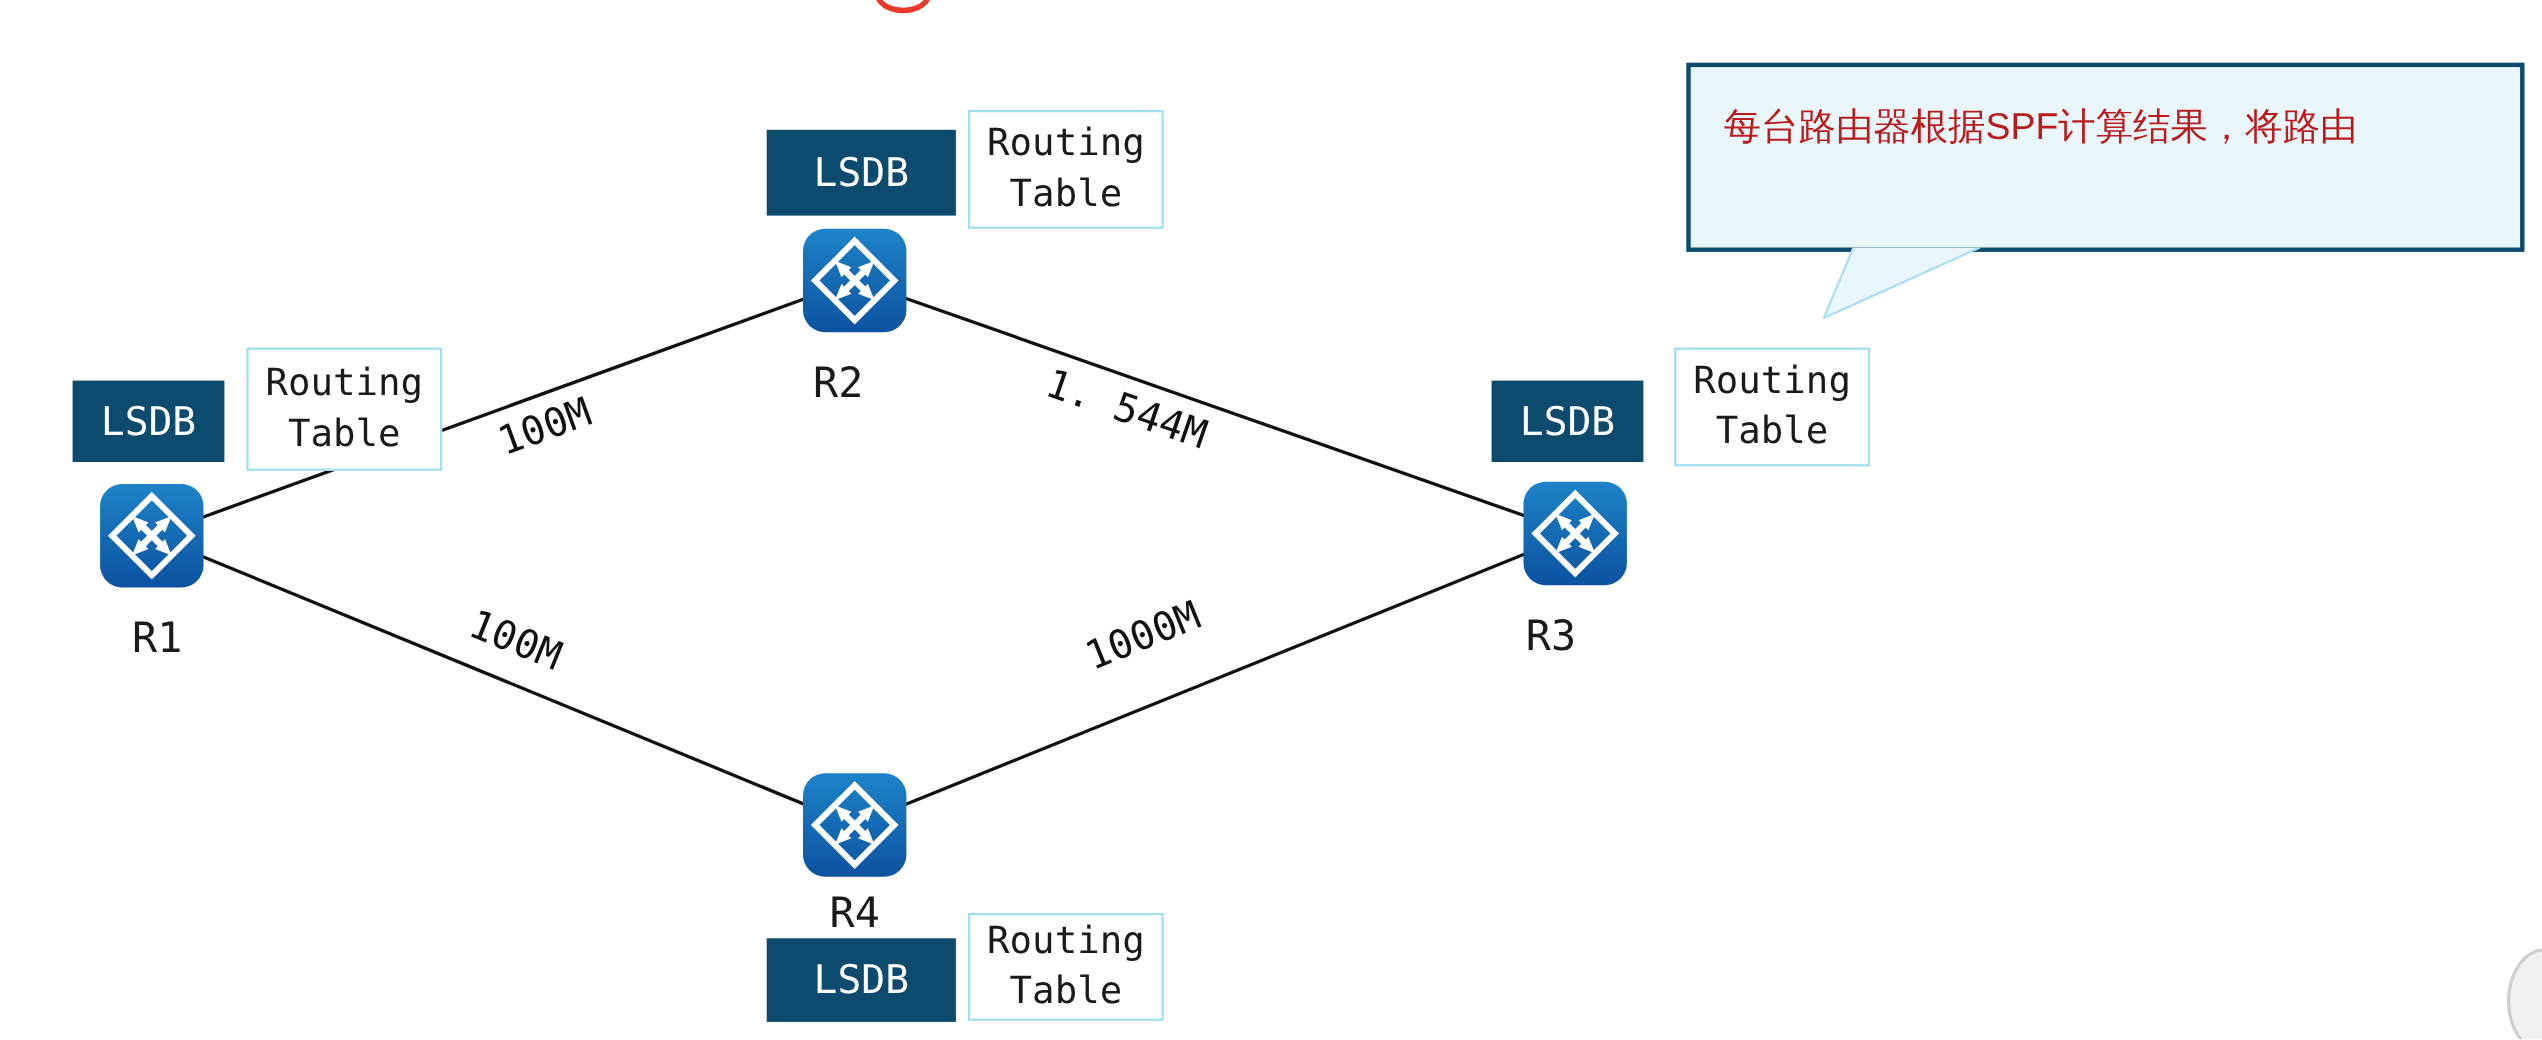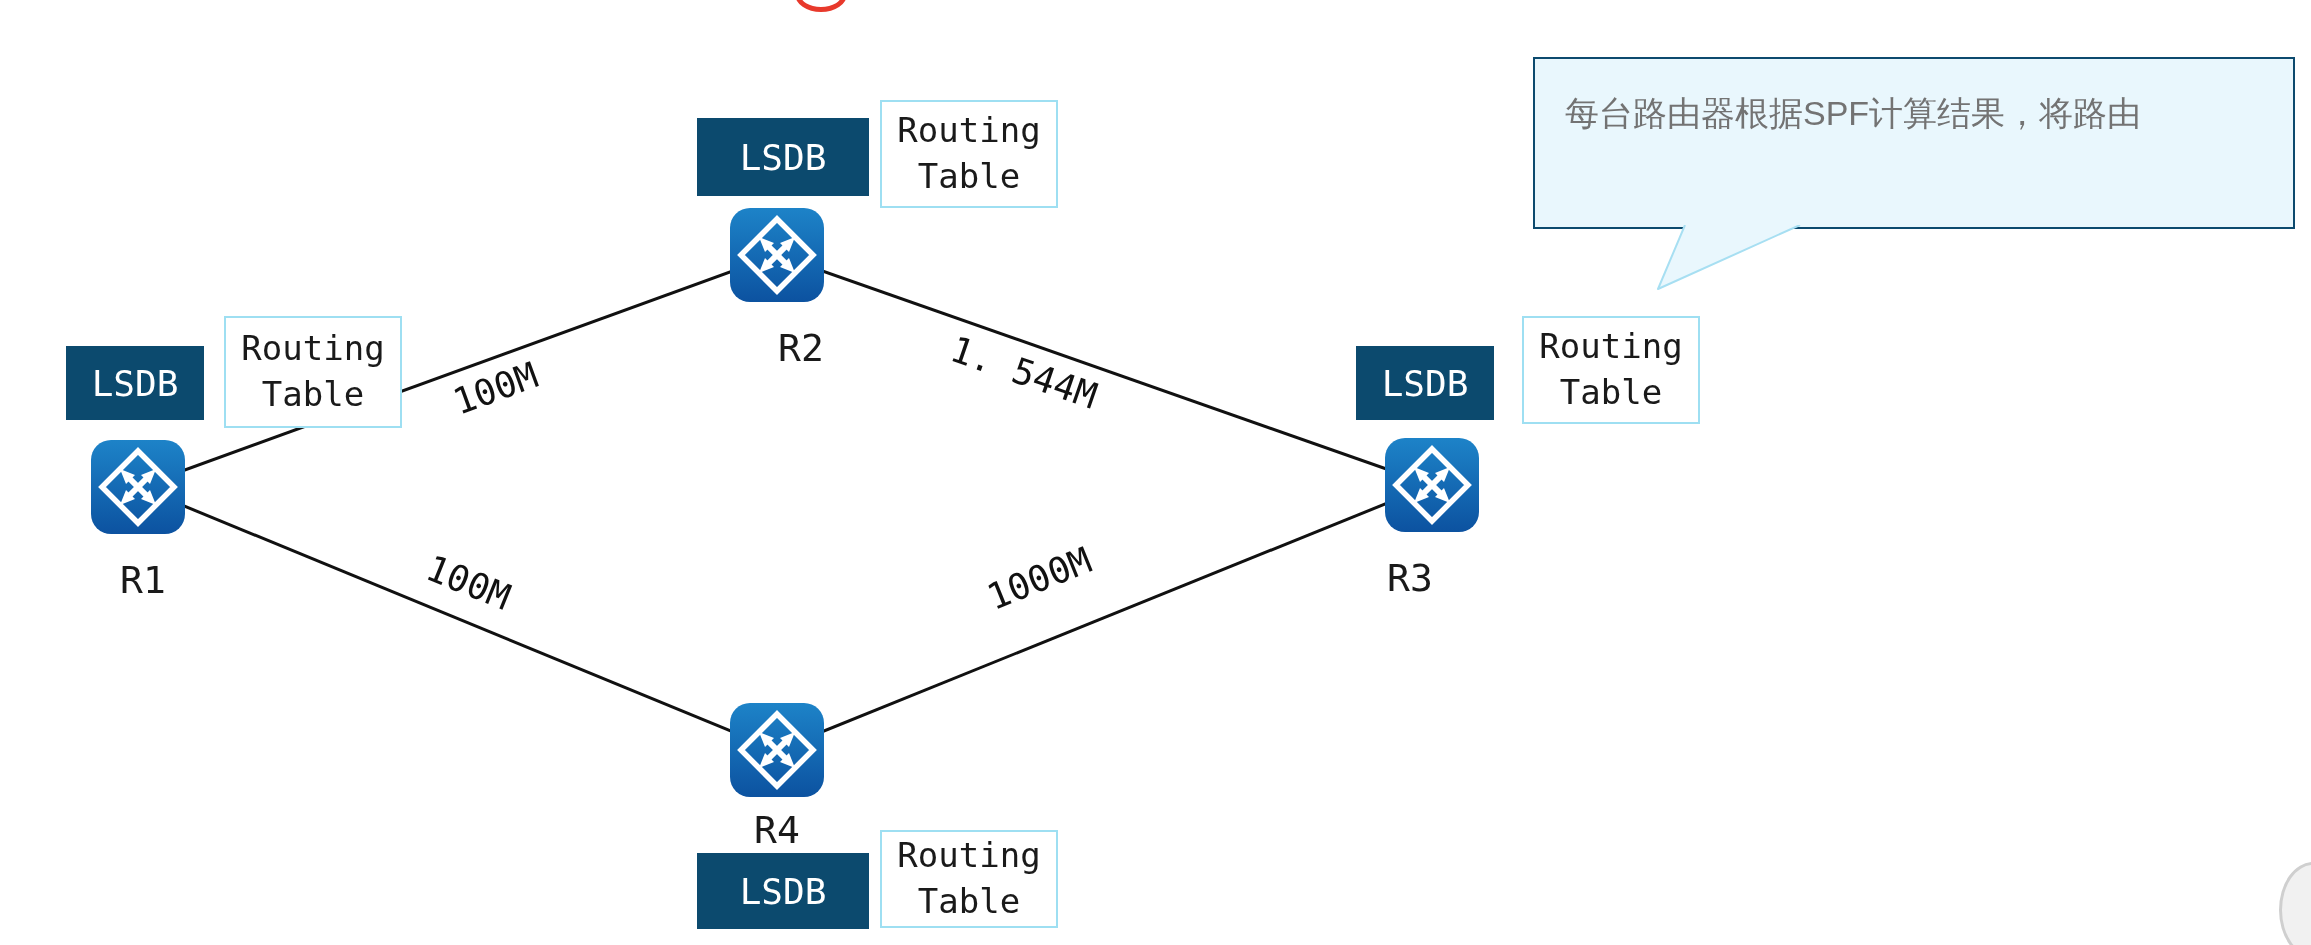--- a/index.html
+++ b/index.html
@@ -27,40 +27,40 @@
   }
   .link-label {
     position:absolute; font-size:36px; color:#111111; white-space:nowrap;
   }
   .ll-r1r2 { left:452px; top:368px; transform:rotate(-20deg); }
   .ll-r2r3 { left:948px; top:352px; transform:rotate(19deg); }
   .ll-r1r4 { left:425px; top:562px; transform:rotate(22deg); }
   .ll-r4r3 { left:985px; top:558px; transform:rotate(-22deg); }
   .callout {
     position:absolute; left:1533px; top:57px; width:762px; height:172px;
-    background:#e9f7fd; border:2px solid #0c4a6e;
+    background:#e9f7fd; border:4px solid #0c4a6e;
     padding:26px 30px; font-family:"Liberation Sans", sans-serif;
-    font-size:34px; line-height:1.65; color:#737373;
+    font-size:34px; line-height:1.65; color:#b91c1c;
   }
   .callout-tail { position:absolute; left:1640px; top:225px; }
   .red-fragment {
     position:absolute; left:795px; top:-24px; width:52px; height:36px;
     border:5px solid #e8392c; border-radius:50%; background:transparent;
   }
   .gray-fragment {
     position:absolute; right:-36px; top:862px; width:68px; height:96px;
     border:3px solid #cfcfcf; background:#f1f1f1; border-radius:50%;
   }
   
   .pos-r1-icon { left:88px;  top:437px; }
   .pos-r2-icon { left:727px; top:205px; }
   .pos-r3-icon { left:1382px; top:435px; }
   .pos-r4-icon { left:727px; top:700px; }
   .pos-r1-name { left:93px;  top:558px; }
-  .pos-r2-name { left:751px; top:326px; }
+  .pos-r2-name { left:712px; top:326px; }
   .pos-r3-name { left:1360px; top:556px; }
   .pos-r4-name { left:727px; top:808px; }
   .pos-r1-lsdb { left:66px;   top:346px; width:138px; height:74px; }
   .pos-r2-lsdb { left:697px;  top:118px; width:172px; height:78px; }
   .pos-r3-lsdb { left:1356px; top:346px; width:138px; height:74px; }
   .pos-r4-lsdb { left:697px;  top:853px; width:172px; height:76px; }
   .pos-r1-rt { left:224px;  top:316px; width:178px; height:112px; }
   .pos-r2-rt { left:880px;  top:100px; width:178px; height:108px; }
   .pos-r3-rt { left:1522px; top:316px; width:178px; height:108px; }
   .pos-r4-rt { left:880px;  top:830px; width:178px; height:98px; }

